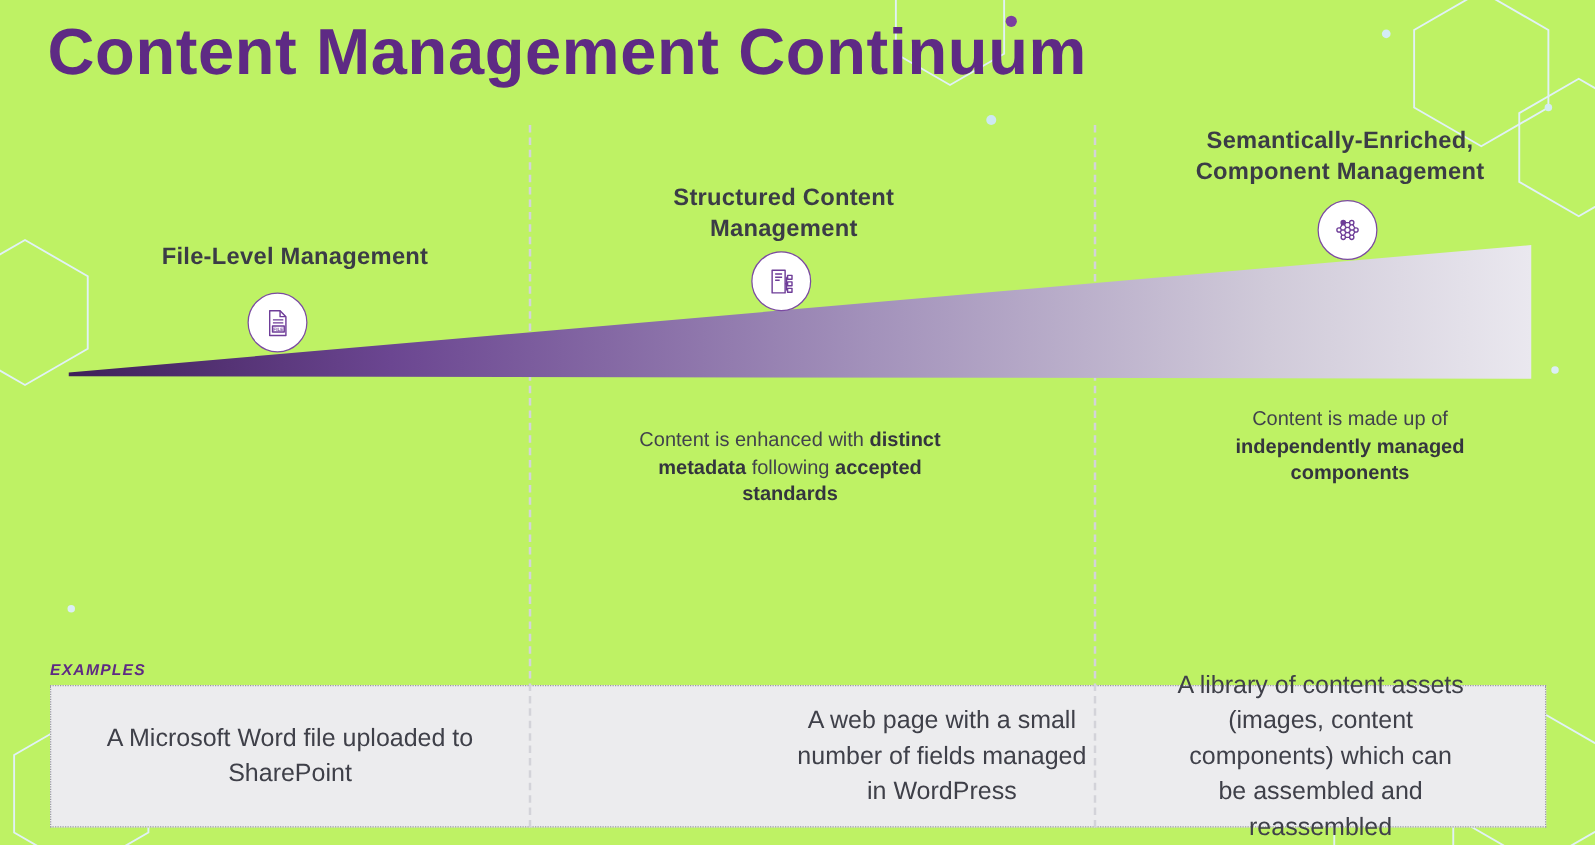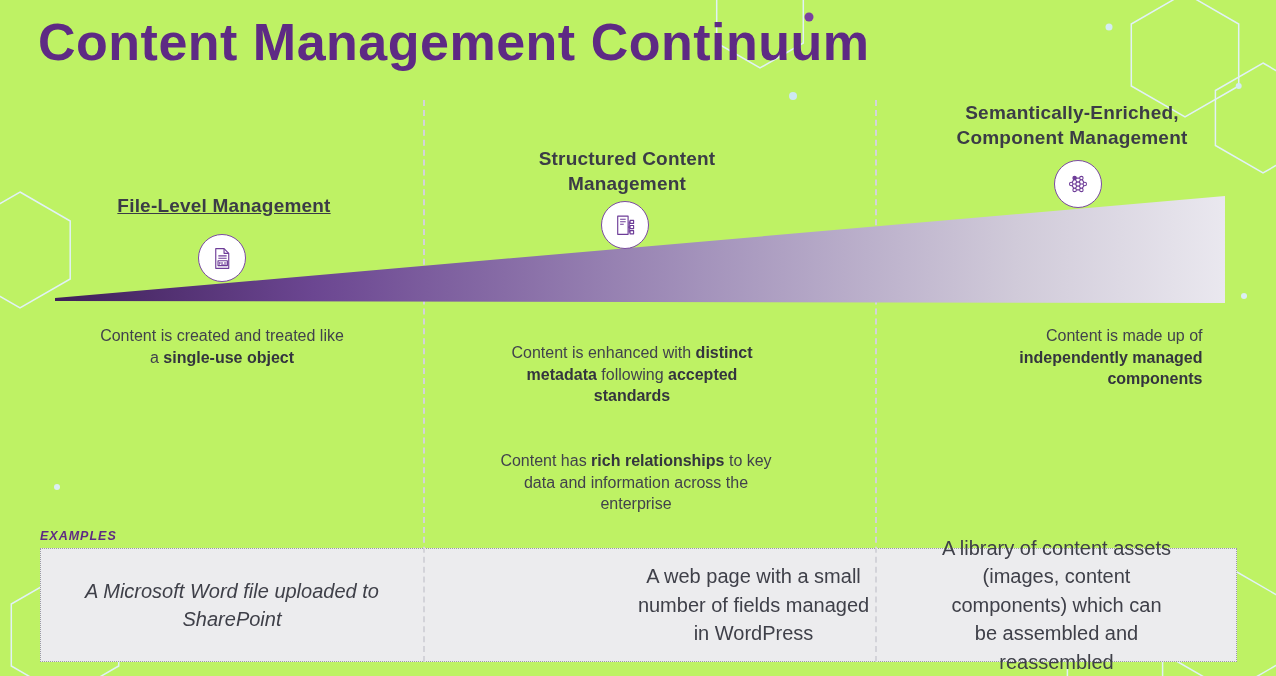--- a/index.html
+++ b/index.html
@@ -17,62 +17,62 @@
 
   .vline { top:100px; height:562px; border-left:2px dashed #d3d3d9; width:0; }
   .vline-1 { left:423px; }
   .vline-2 { left:875px; }
 
   .col-header {
     font-weight:700; font-size:19px; color:#3b3c46; text-align:center;
     white-space:pre-line; transform:translateX(-50%); line-height:1.32;
     letter-spacing:.2px;
   }
-  .header-1 { left:224px; top:193px; width:340px;text-decoration:underline; }
+  .header-1 { left:236px; top:193px; width:340px; }
   .header-2 { left:627px; top:146px; width:340px; }
   .header-3 { left:1072px; top:100px; width:360px; }
 
   .icon-circle {
     width:46px; height:46px; border-radius:50%; background:#fff;
     border:1.5px solid #7b4aa2; display:flex; align-items:center;
     justify-content:center; transform:translate(-50%,-50%);
   }
   .icon-1 { left:222px; top:258px; }
   .icon-2 { left:625px; top:225px; }
   .icon-3 { left:1078px; top:184px; }
 
   .desc {
     font-size:16px; color:#41424c; text-align:center;
     transform:translateX(-50%); line-height:1.35;
   }
   .desc b { color:#34353e; }
   .desc-1a { left:222px;  top:325px; width:255px; }
   .desc-2a { left:632px;  top:325px; width:245px;margin-top:17px; }
-  .desc-3a { left:1080px; top:325px; width:245px;text-align:right; }
+  .desc-3a { left:1080px; top:325px; width:245px; }
   .desc-2b { left:636px;  top:450px; width:285px; }
   .desc-3b { left:1080px; top:449px; width:205px; }
 
   .examples-label {
     left:40px; top:529px; font-size:12.5px; font-weight:700;
     color:#5e2a84; letter-spacing:1px;font-style:italic;
   }
 
   .strip {
     left:40px; top:548px; width:1197px; height:114px;
     background:#ececee; border:1px dotted #9b9ba4; box-sizing:border-box;
   }
   .cell {
     position:absolute; top:548px; height:114px; display:flex;
     align-items:center; justify-content:center; text-align:center;
     font-size:20px; color:#3f4049; line-height:1.42;
   }
   .cell-1 { left:40px;  width:384px; }
   .cell-2 { left:424px; width:452px;justify-content:flex-end; }
   .cell-3 { left:876px; width:361px; }
-  .cell-1 .cell-text { width:310px;font-style:italic; }
+  .cell-1 .cell-text { width:310px; }
   .cell-2 .cell-text { width:245px; }
   .cell-3 .cell-text { width:235px; }
 </style>
 </head>
 <body>
 
 <div class="canvas">
 
   <svg class="bg-svg" width="1276" height="676">
     <g fill="none" stroke="#e1f1f7" stroke-width="1.5">
@@ -147,25 +147,23 @@
       <circle cx="13" cy="13" r="2" fill="#fff"></circle>
       <circle cx="19.3" cy="13" r="1.6" fill="#fff"></circle>
       <circle cx="16.15" cy="7.54" r="1.6" fill="#fff"></circle>
       <circle cx="9.85" cy="7.54" r="1.6" fill="#6e3d98"></circle>
       <circle cx="6.7" cy="13" r="1.6" fill="#fff"></circle>
       <circle cx="9.85" cy="18.46" r="1.6" fill="#fff"></circle>
       <circle cx="16.15" cy="18.46" r="1.6" fill="#fff"></circle>
     </svg>
   </div>
 
-  <div class="abs desc desc-1a">Content is created and treated like a <b>single-use object</b></div>
   <div class="abs desc desc-2a">Content is enhanced with <b>distinct metadata</b> following <b>accepted standards</b></div>
   <div class="abs desc desc-3a">Content is made up of <b>independently managed components</b></div>
 
-  <div class="abs desc desc-2b">Content has <b>rich relationships</b> to key data and information across the enterprise</div>
 
   <div class="abs examples-label">EXAMPLES</div>
 
   <div class="cell cell-1">
     <span class="cell-text">A Microsoft Word file uploaded to SharePoint</span>
   </div>
   <div class="cell cell-2">
     <span class="cell-text">A web page with a small number of fields managed in WordPress</span>
   </div>
   <div class="cell cell-3">

